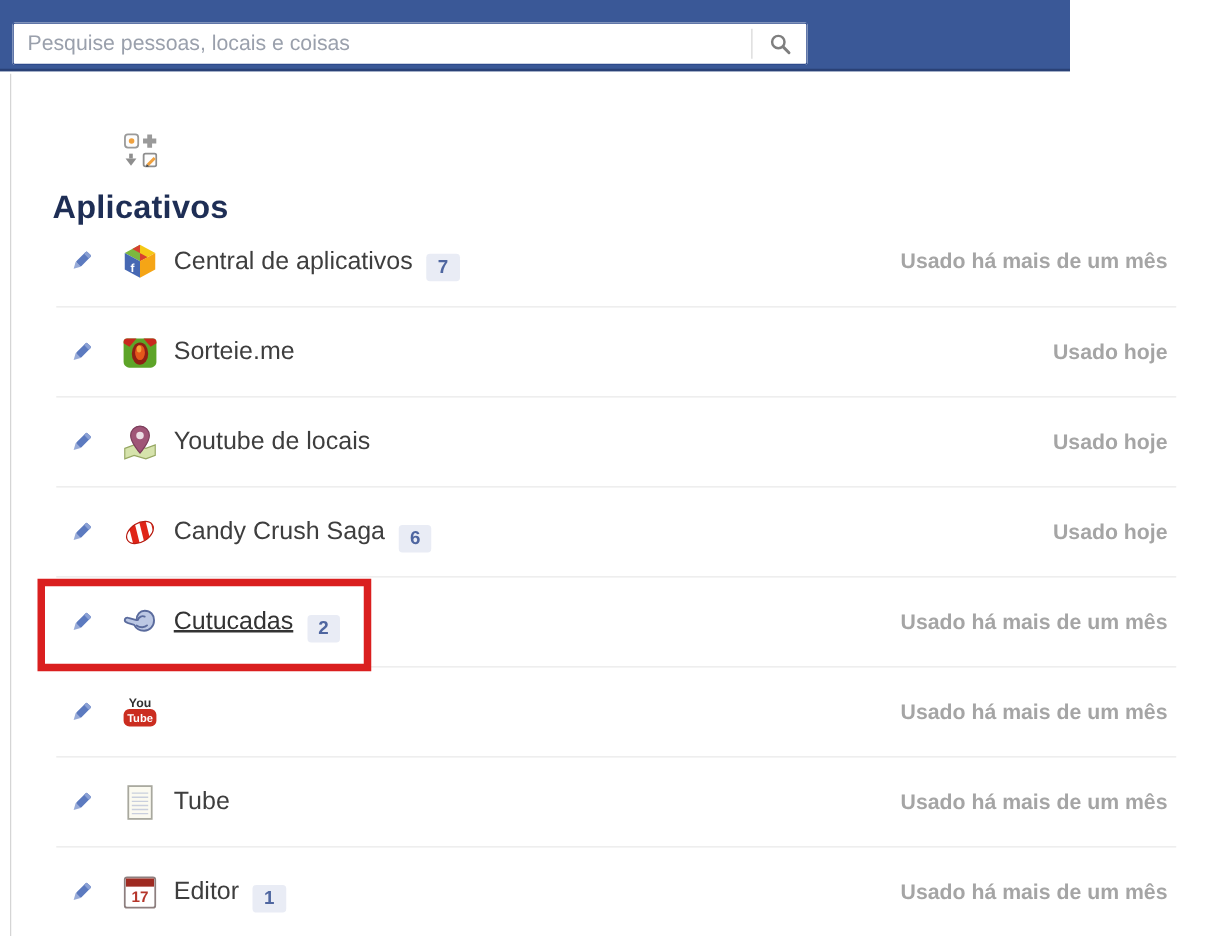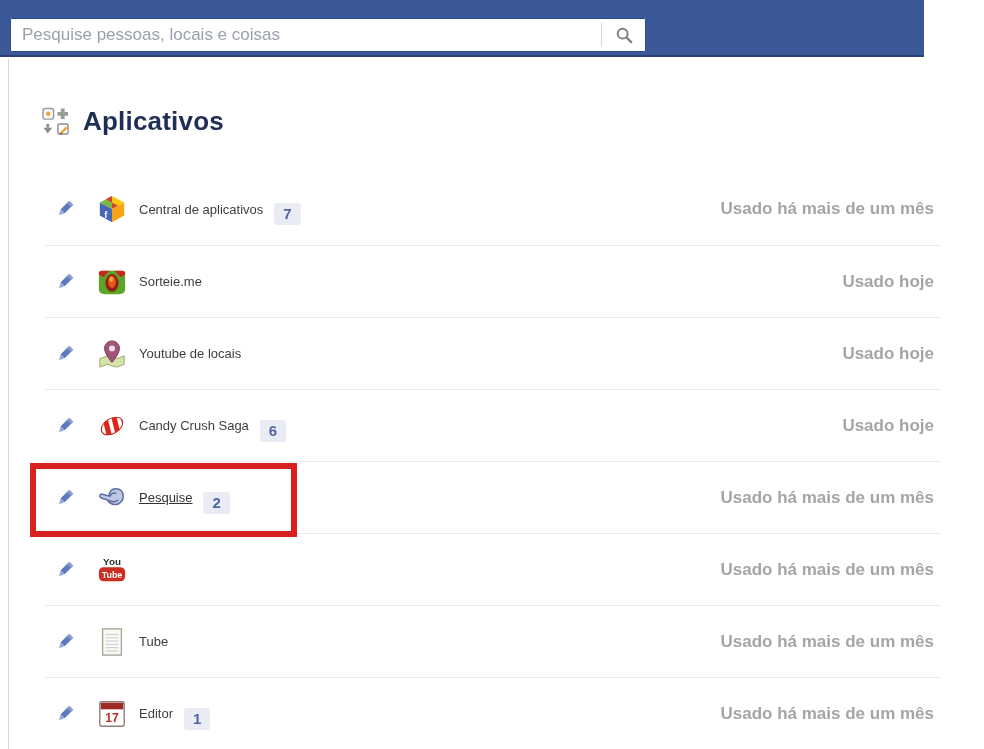--- a/index.html
+++ b/index.html
@@ -7,21 +7,21 @@
   body {
     position: relative;
     overflow: hidden;
     background: #ffffff;
     font-family: "Liberation Sans", "DejaVu Sans", sans-serif;
   }
 
   
   .navbar {
     position: absolute; left: 0; top: 0;
-    width: 924px; height: 57px;
+    width: 856px; height: 57px;
     background: var(--navbar-bg, #3a5897);
     border-bottom: 2px solid #2a4176;
   }
   .search-box {
     position: absolute; left: 10px; top: 18px;
     width: 636px; height: 34px;
     background: #ffffff;
     border-radius: 2px;
     box-shadow: inset 0 0 0 1px #2d4a8c;
     display: flex; align-items: center;
@@ -42,21 +42,21 @@
 
   
   .page-border-left {
     position: absolute; left: 8px; top: 59px;
     width: 1px; height: 690px; background: #d5d5d5;
   }
 
   
   .heading {
     position: absolute; left: 42px; top: 106px;
-    display: flex; align-items: center; gap: 14px;
+    display: flex; align-items: center; gap: 14px; flex-direction: column;
   }
   .heading .apps-icon { width: 27px; height: 30px; display: inline-flex; }
   .heading h1 {
     font-size: 26px; font-weight: bold;
     color: var(--heading-text, #1e2e55);
     letter-spacing: 0.2px;
   }
 
   
   .app-list {
@@ -71,21 +71,21 @@
   .pencil {
     width: 20px; height: 20px; margin-left: 10px;
     display: inline-flex; cursor: pointer; flex: none;
   }
   .app-icon {
     width: 30px; height: 30px; margin-left: 22px;
     display: inline-flex; align-items: center; justify-content: center; flex: none;
   }
   .app-name {
     margin-left: 12px;
-    font-size: 13px; color: #3e3e3e;
+    font-size: 20px; color: #3e3e3e;
     text-decoration: none; cursor: pointer;
   }
   .app-name.underlined { text-decoration: underline; color: #333; }
   .badge {
     margin-left: 11px;
     position: relative; top: 5px;
     background: var(--badge-bg, #e9ecf5);
     color: var(--badge-text, #4f66a0);
     font-size: 15px; font-weight: bold;
     padding: 3px 9px 4px 9px;
@@ -259,21 +259,21 @@
           </g>
         </svg>
       </span>
     <span class="app-icon">
         <svg width="30" height="30" viewBox="0 0 32 32">
           <path d="M3 14 C3 12.5 4.5 11.5 6 12 L13 14 C13 9 16 6 20 6 C25 6 28 9.5 28 14 C28 19 24.5 23 19.5 23 C15 23 12.5 21 11 18 L6 16.5 C4.5 16 3 15.5 3 14 Z" fill="#bcc8e4" stroke="#5a6b9d" stroke-width="1.6" stroke-linejoin="round"></path>
           <path d="M14 14 C15 11 18 10 20 11" fill="none" stroke="#5a6b9d" stroke-width="1.6" stroke-linecap="round"></path>
           <path d="M13 18.5 C16 20.5 20 20.5 22 18.5" fill="none" stroke="#5a6b9d" stroke-width="1.6" stroke-linecap="round"></path>
         </svg>
       </span>
-    <a class="app-name underlined" href="#">Pesquise</a>
+    <a class="app-name underlined" href="#">Cutucadas</a>
     <span class="badge">2</span>
     <span class="usage">Usado há mais de um mês</span>
   </div>
 
   <div class="app-row">
     <span class="pencil">
         <svg width="20" height="20" viewBox="0 0 20 20">
           <g transform="rotate(45 10 10)">
             <rect x="7.2" y="1.2" width="5.6" height="12.3" rx="1" fill="#5c7abf"></rect>
             <rect x="7.2" y="1.2" width="5.6" height="3" rx="1" fill="#8aa0d4"></rect>

